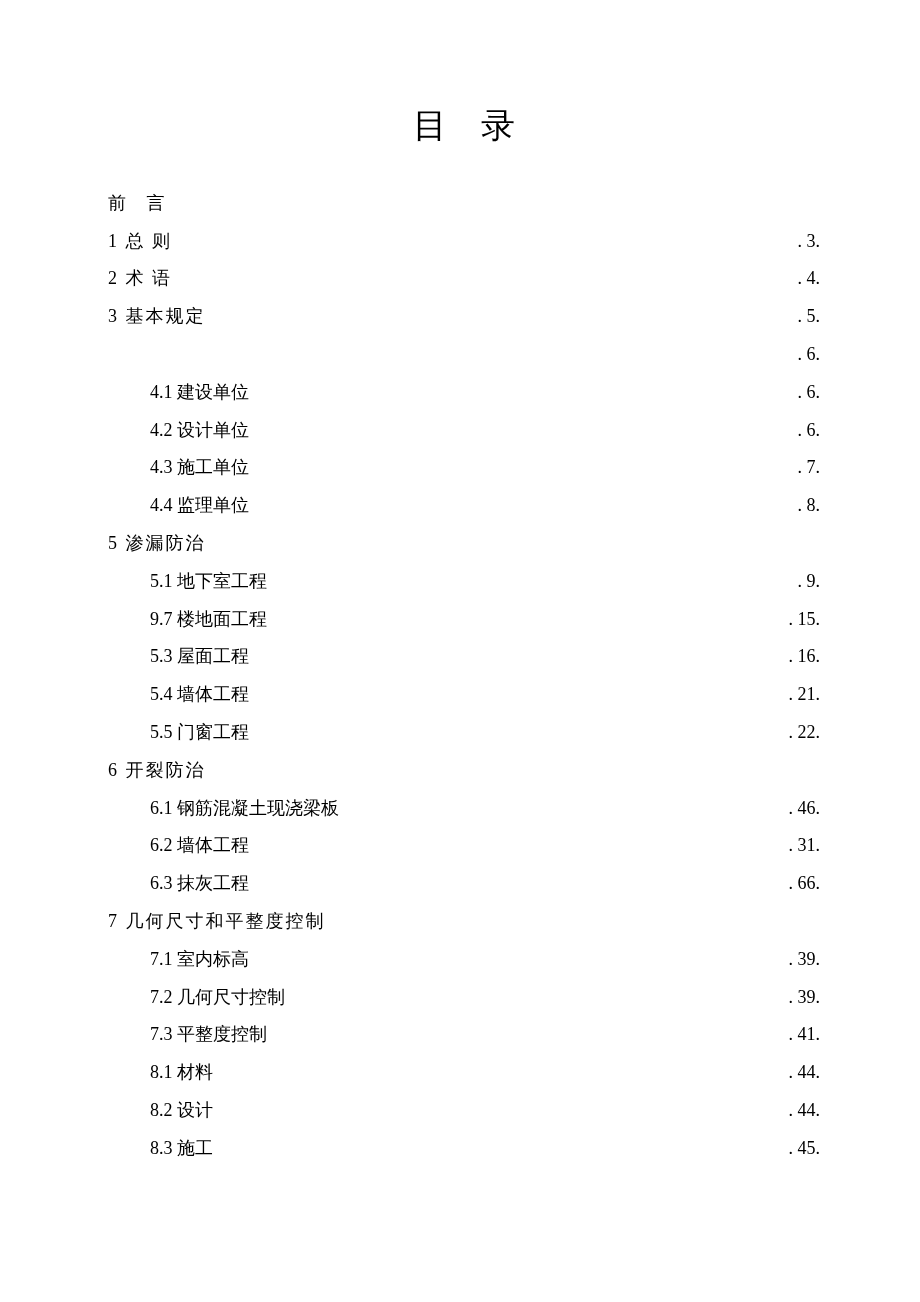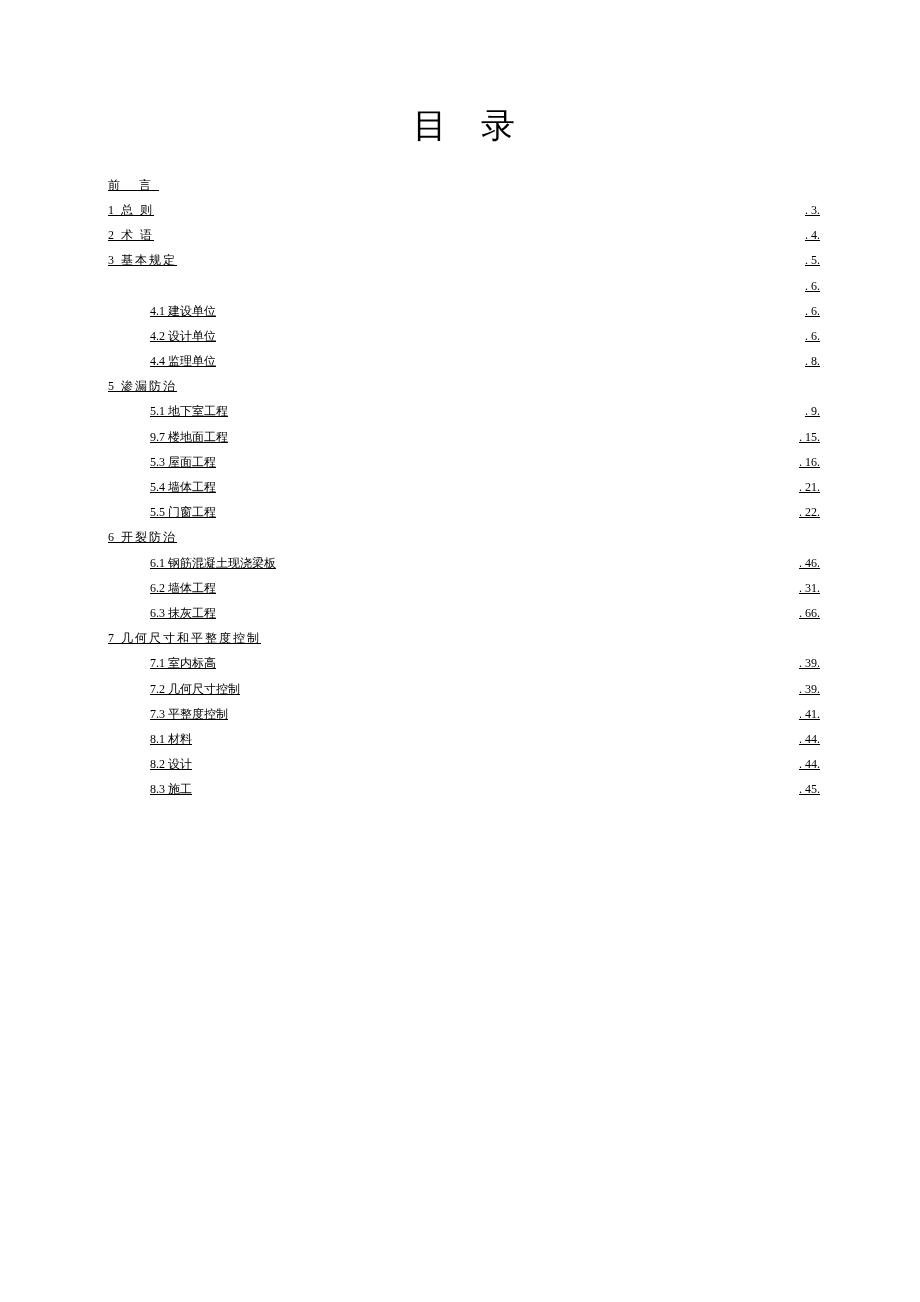--- a/index.html
+++ b/index.html
@@ -13,28 +13,27 @@
       box-sizing: border-box;
     }
     .page {
       padding: 80px 100px 0 108px;
       box-sizing: border-box;
     }
     .title {
       font-size: 34px;
       text-align: center;
       letter-spacing: 34px;
-      margin-bottom: 24px;
+      margin-bottom: 36px;
       font-weight: normal;
       padding-left: 34px;
     }
     .toc {
-      font-size: 12px;
+      font-size: 18px;
       line-height: 2.1;
-      text-decoration: underline;
     }
     .row {
       display: flex;
       align-items: baseline;
       white-space: nowrap;
     }
     .lvl1 .label {
       letter-spacing: 2px;
     }
     .lvl2 {
@@ -84,20 +83,25 @@
       </div>
       <div class="row lvl2">
         <span class="label">4.1 建设单位</span>
         <span class="spacer"></span>
         <span class="pg">. 6.</span>
       </div>
       <div class="row lvl2">
         <span class="label">4.2 设计单位</span>
         <span class="spacer"></span>
         <span class="pg">. 6.</span>
+      </div>
+      <div class="row lvl2">
+        <span class="label">4.3 施工单位</span>
+        <span class="spacer"></span>
+        <span class="pg">. 7.</span>
       </div>
       <div class="row lvl2">
         <span class="label">4.4 监理单位</span>
         <span class="spacer"></span>
         <span class="pg">. 8.</span>
       </div>
       <div class="row lvl1">
         <span class="label">5 渗漏防治</span>
         <span class="spacer"></span>
         <span class="pg"></span>

